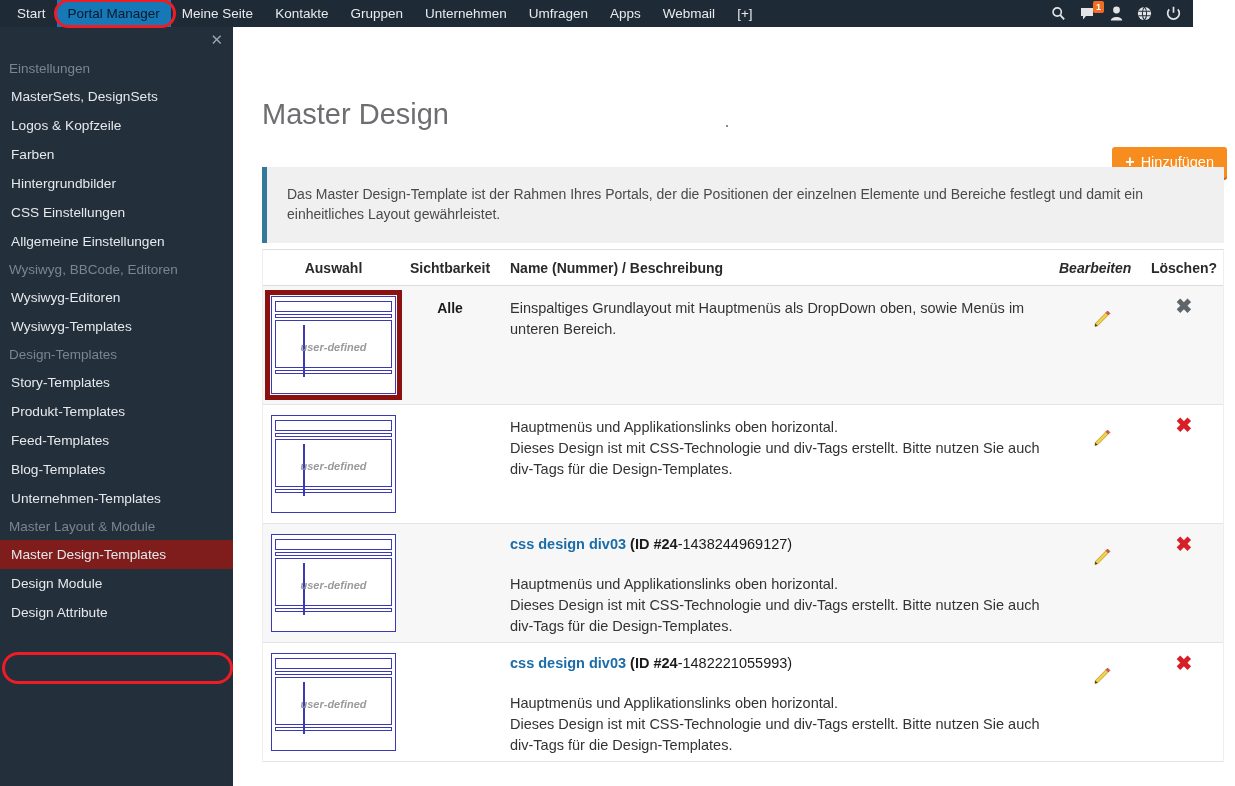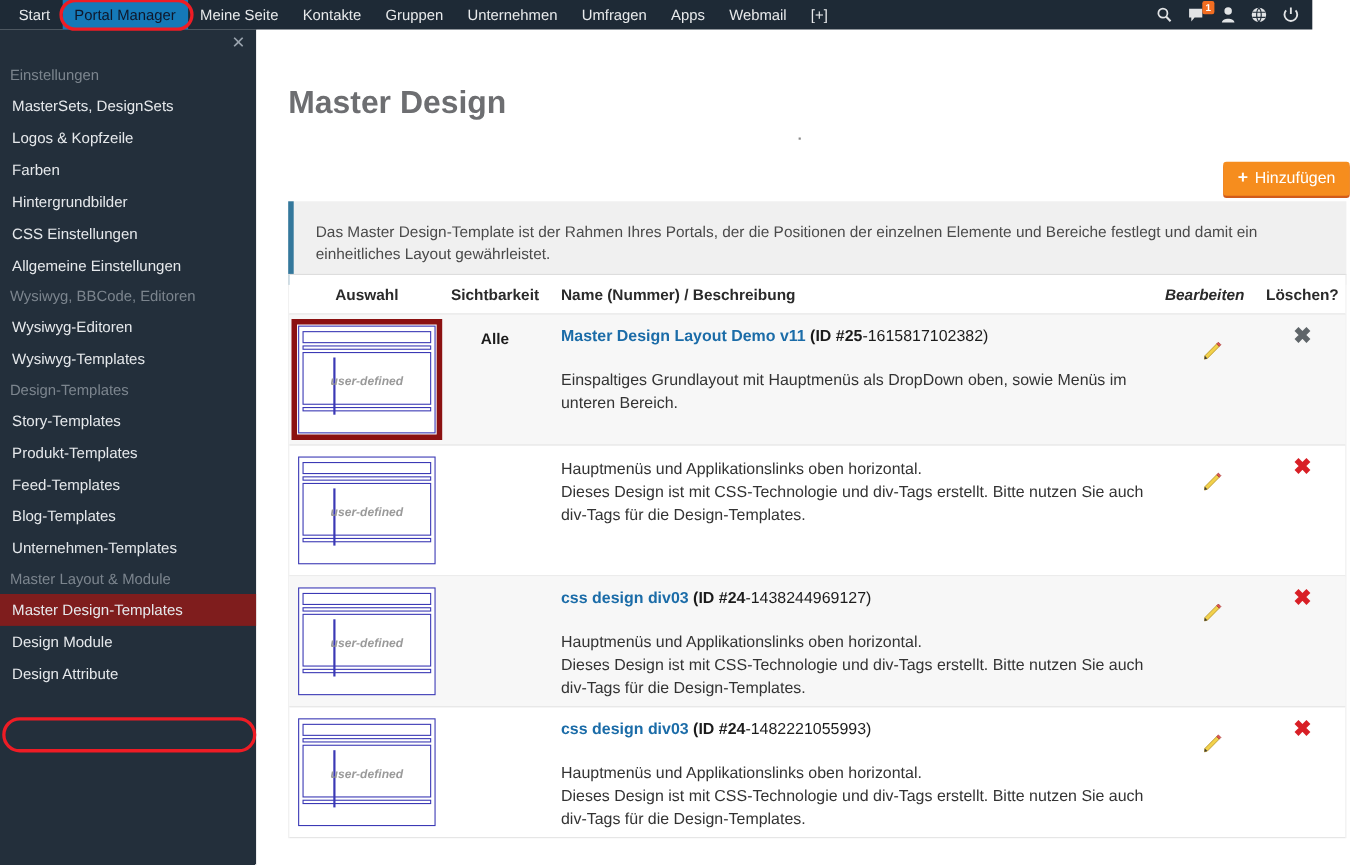--- a/index.html
+++ b/index.html
@@ -57,38 +57,38 @@
     position:absolute; left:2px; top:652px; width:231px; height:32px;
     border:3px solid #ee1c25; border-radius:17px; pointer-events:none; z-index:40;
   }
 
   
   #main{
     position:absolute; left:233px; top:27px; width:1002px; height:759px;
     background:#ffffff; overflow:hidden;
   }
   #page-title{
-    position:absolute; left:29px; top:51px;
-    font-size:29px; color:#6d6e71; font-weight:bold;
+    position:absolute; left:29px; top:71px;
+    font-size:29px; color:#6d6e71; font-weight:normal;
   }
   #dot-mark{
     position:absolute; left:493px; top:98px; width:2px; height:2px; background:#8a8a8a;
   }
   #add-button{
     position:absolute; right:8px; top:120px;
     background:#f68d1e; color:#ffffff; border:none; border-radius:3px;
     font-size:14.5px; padding:7px 13px 8px 13px; cursor:pointer;
     box-shadow:0 2px 0 #d15b1a;
     font-family:"Liberation Sans", sans-serif;
     display:flex; align-items:center; gap:6px;
   }
   .plus-glyph{ font-size:16px; font-weight:bold; line-height:1; }
 
   #info-box{
-    position:absolute; left:29px; top:156px; width:962px;
+    position:absolute; left:29px; top:140px; width:962px;
     background:#f0f0f0; border-left:5px solid #34789c;
     padding:17px 20px 19px 20px;
   }
   #info-text{ font-size:14px; color:#4a4a4a; line-height:20px; }
 
   
   #tbl{
     position:absolute; left:29px; top:222px; width:962px;
     border-top:1px solid #dddddd; border-left:1px solid #eeeeee;
     border-right:1px solid #eeeeee;
@@ -248,21 +248,20 @@
               <div class="t-bar2"></div>
               <div class="t-body">
                 <div class="t-div"></div>
                 <div class="t-label">user-defined</div>
               </div>
               <div class="t-bar2" style="margin-top:2px;margin-bottom:0"></div>
             </div>
           </div>
           <div class="vis-cell">Alle</div>
           <div class="name-cell">
-            <div class="name-line"><span class="name-link">Master Design Layout Demo v11</span><span class="name-id"><b> (ID #25</b>-1615817102382)</span></div>
             <div class="desc">Einspaltiges Grundlayout mit Hauptmenüs als DropDown oben, sowie Menüs im unteren Bereich.</div>
           </div>
           <div class="edit-cell">
             <span class="icon-btn"><svg width="22" height="22" viewBox="0 0 22 22">
                 <polygon points="4,18.5 6.6,17.8 17.4,6.9 15.1,4.6 4.3,15.5" fill="#f2d14a" stroke="#b9962a" stroke-width="0.8"></polygon>
                 <polygon points="15.1,4.6 16.6,3.1 18.9,5.4 17.4,6.9" fill="#e0564f" stroke="#a63b36" stroke-width="0.7"></polygon>
                 <polygon points="4,18.5 4.3,15.5 6.6,17.8" fill="#3a3a3a"></polygon>
               </svg></span>
           </div>
           <div class="del-cell">

